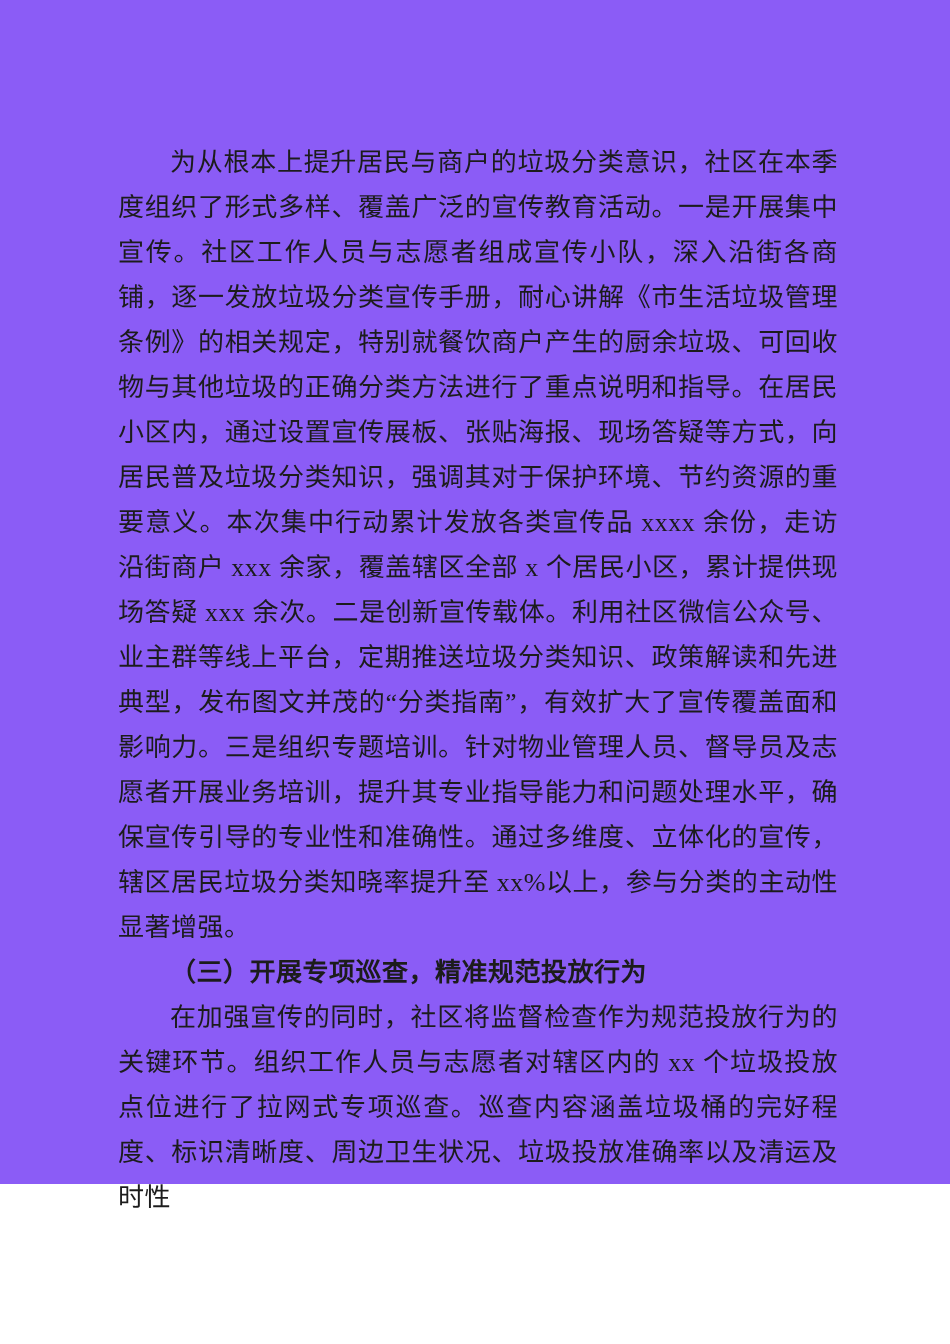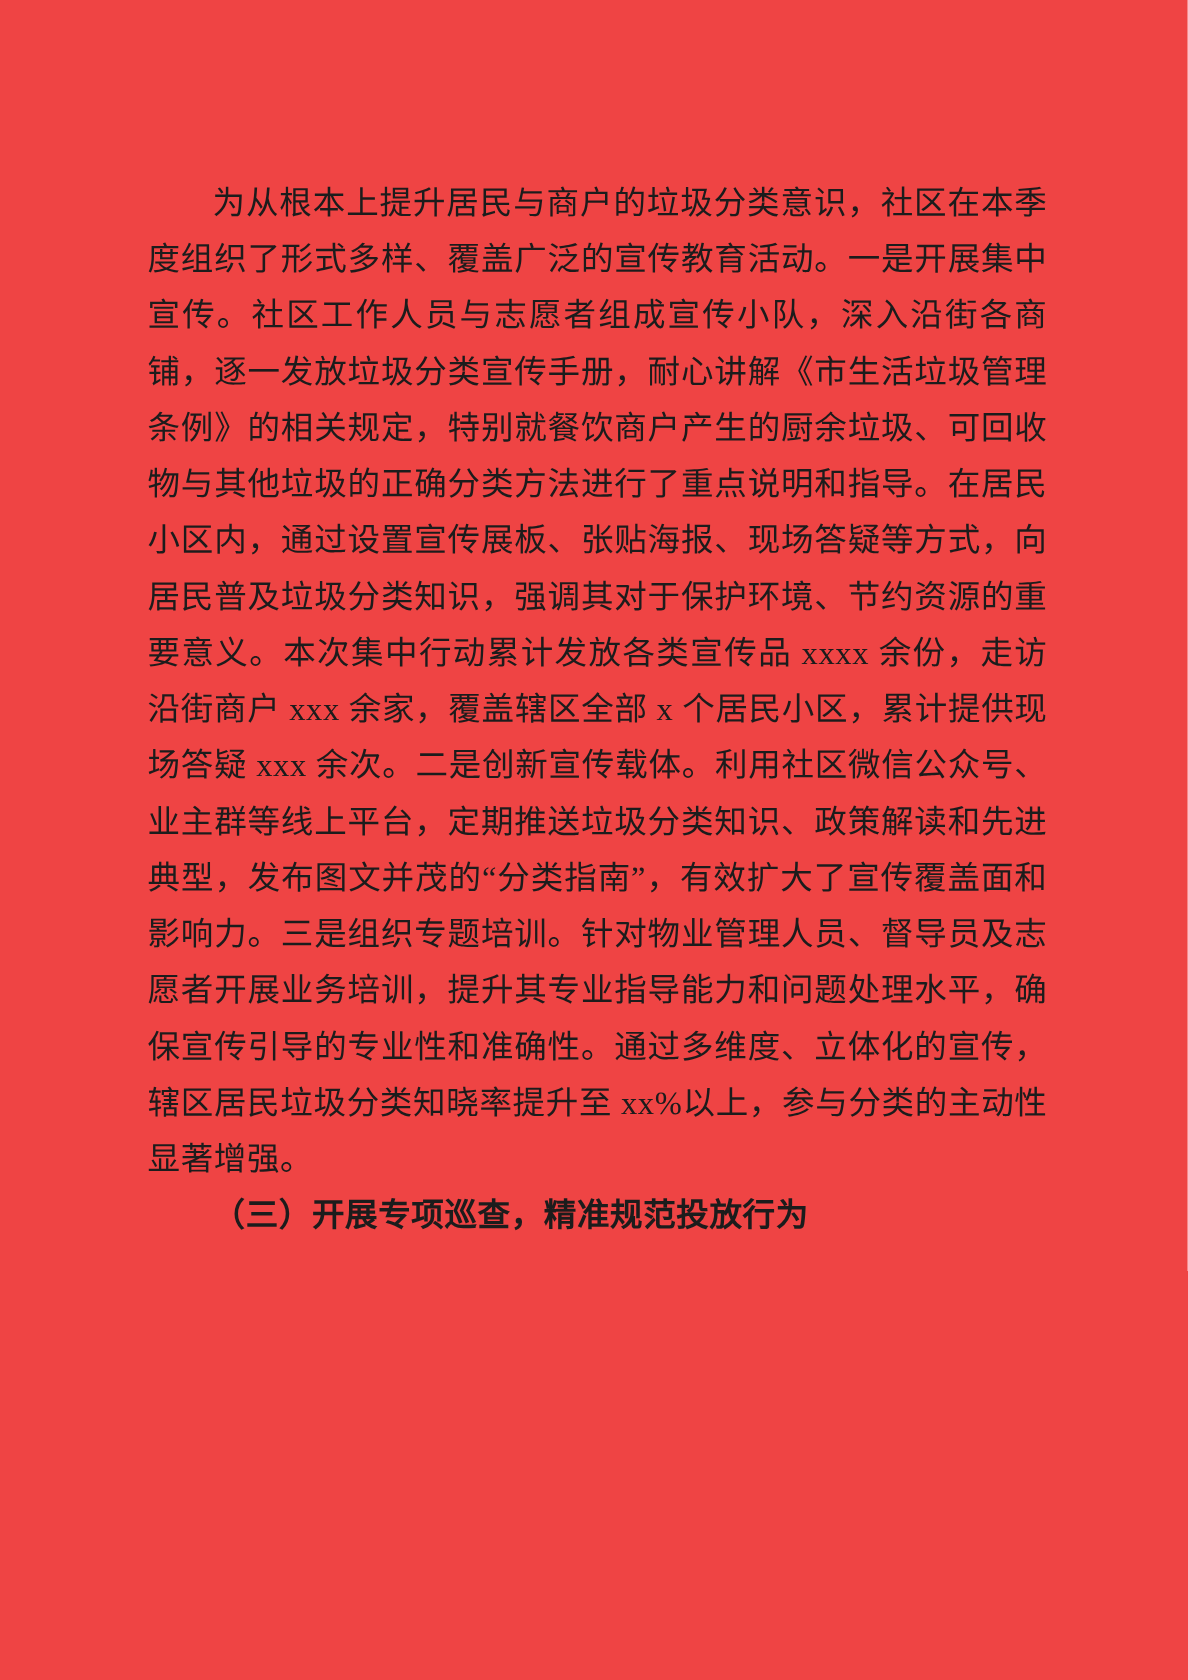--- a/index.html
+++ b/index.html
@@ -8,22 +8,22 @@
   }
   body {
     width: 950px;
     height: 1344px;
     background: #ffffff;
     overflow: hidden;
   }
   .page {
     box-sizing: border-box;
     width: 950px;
-    height: 1344px;
-    background: #ef4444;
+    height: 1184px;
+    background: #8b5cf6;
     padding: 140px 112px 0 118px;
   }
   .doc-text {
     font-family: "Liberation Serif", "DejaVu Serif", serif;
     font-size: 26px;
     line-height: 45px;
     color: #1c1c1c;
     text-align: justify;
     text-justify: inter-character;
     text-align-last: left;
@@ -36,13 +36,14 @@
     font-weight: 700;
     font-family: Liberation Serif, serif;
   }
 </style>
 </head>
 <body>
 
 <div class="page">
   <p class="doc-text">为从根本上提升居民与商户的垃圾分类意识，社区在本季度组织了形式多样、覆盖广泛的宣传教育活动。一是开展集中宣传。社区工作人员与志愿者组成宣传小队，深入沿街各商铺，逐一发放垃圾分类宣传手册，耐心讲解《市生活垃圾管理条例》的相关规定，特别就餐饮商户产生的厨余垃圾、可回收物与其他垃圾的正确分类方法进行了重点说明和指导。在居民小区内，通过设置宣传展板、张贴海报、现场答疑等方式，向居民普及垃圾分类知识，强调其对于保护环境、节约资源的重要意义。本次集中行动累计发放各类宣传品 xxxx 余份，走访沿街商户 xxx 余家，覆盖辖区全部 x 个居民小区，累计提供现场答疑 xxx 余次。二是创新宣传载体。利用社区微信公众号、业主群等线上平台，定期推送垃圾分类知识、政策解读和先进典型，发布图文并茂的“分类指南”，有效扩大了宣传覆盖面和影响力。三是组织专题培训。针对物业管理人员、督导员及志愿者开展业务培训，提升其专业指导能力和问题处理水平，确保宣传引导的专业性和准确性。通过多维度、立体化的宣传，辖区居民垃圾分类知晓率提升至 xx%以上，参与分类的主动性显著增强。</p>
   <p class="doc-text section-heading">（三）开展专项巡查，精准规范投放行为</p>
+  <p class="doc-text">在加强宣传的同时，社区将监督检查作为规范投放行为的关键环节。组织工作人员与志愿者对辖区内的 xx 个垃圾投放点位进行了拉网式专项巡查。巡查内容涵盖垃圾桶的完好程度、标识清晰度、周边卫生状况、垃圾投放准确率以及清运及时性</p>
 </div>
 
 </body></html>

